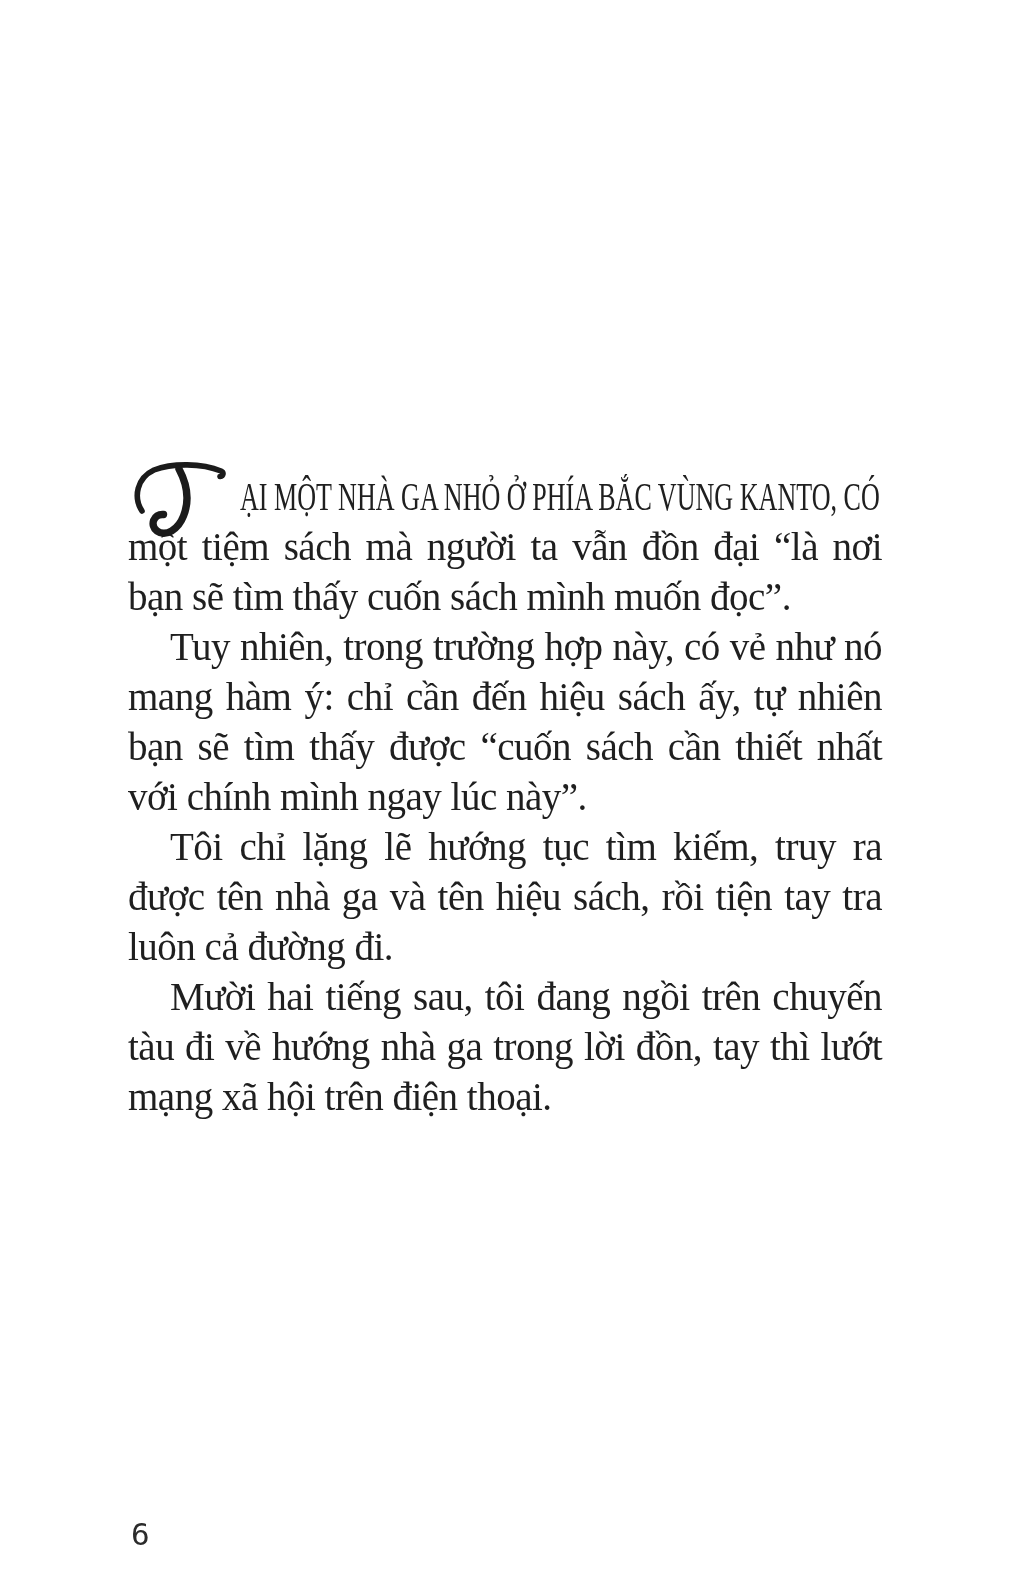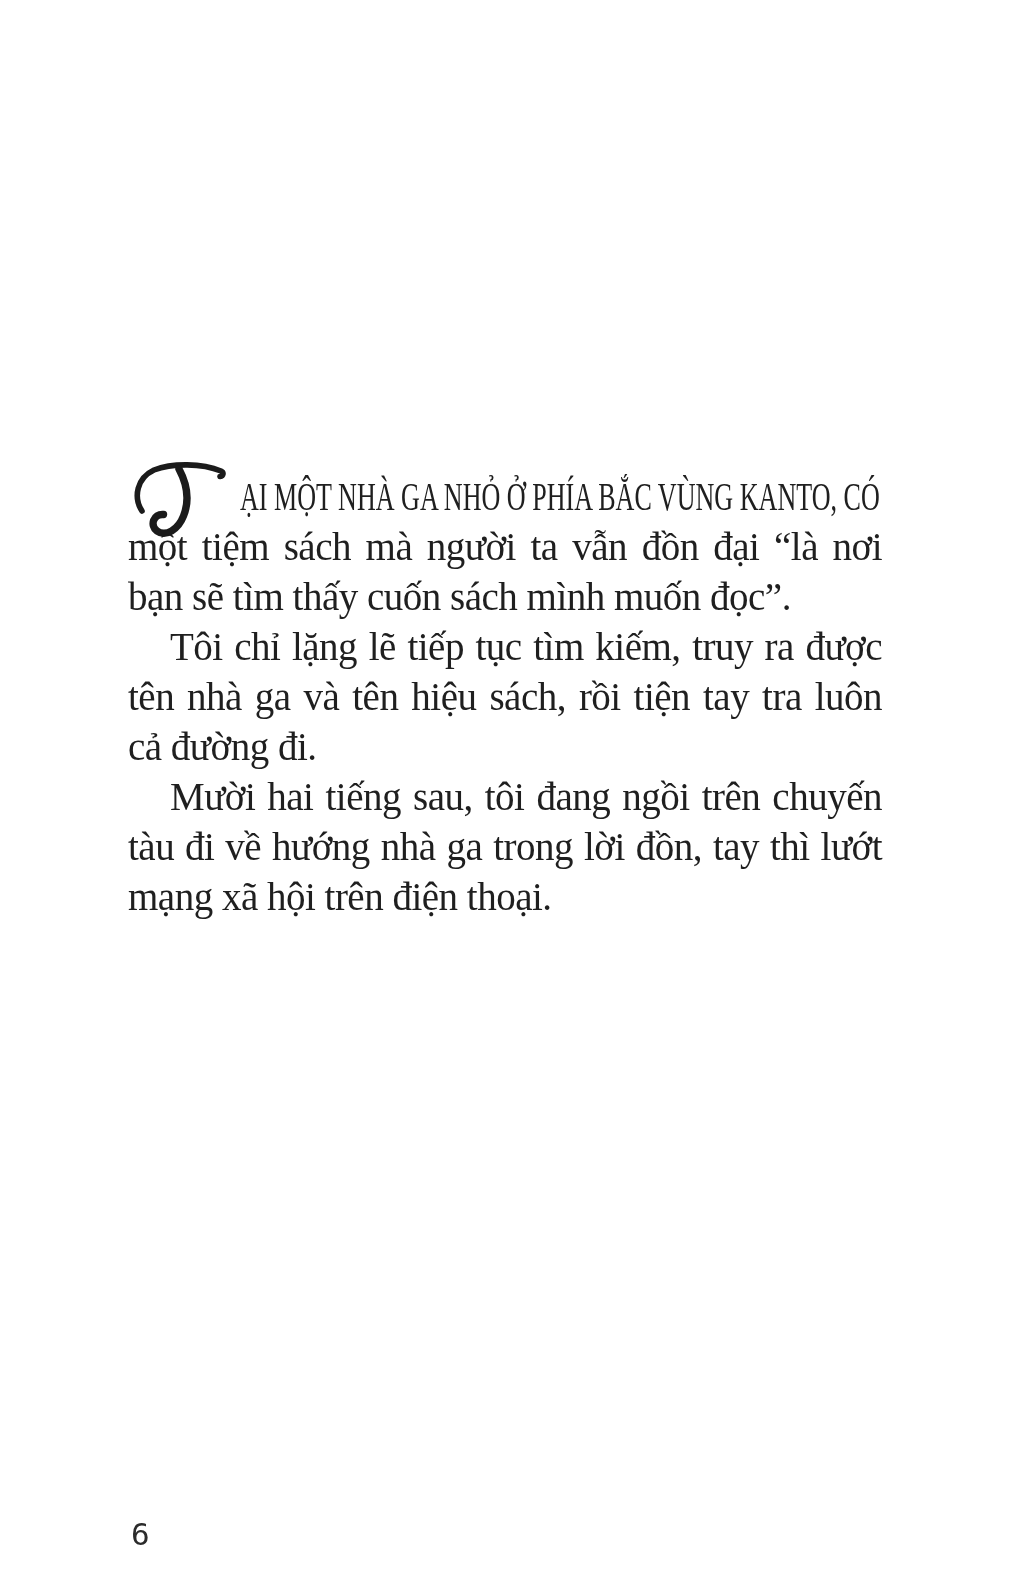--- a/index.html
+++ b/index.html
@@ -97,24 +97,25 @@
           <path d="M10 51 C1 37 5 18 22 10 C40 3 70 3 89 11 C92 12.4 91.6 16 88 16.5" stroke-width="5.6"></path>
 
           <path d="M47 9 C55 24 57.5 41 51.5 56 C46.5 69 34 77.5 25 71 C17.5 65.4 21.5 53.5 31.5 54.5" stroke-width="7.4"></path>
         </svg>
         <span class="visually-hidden">T</span>
       </span>
       <span class="lead-caps" style="transform: scaleX(0.636183);">ẠI MỘT NHÀ GA NHỎ Ở PHÍA BẮC VÙNG KANTO, CÓ</span><span> một tiệm sách mà người ta vẫn đồn đại “là nơi bạn sẽ tìm thấy cuốn sách mình muốn đọc”.</span>
     </p>
 
 
+    <p class="para"><span>Tuy nhiên, trong trường hợp này, có vẻ như nó mang hàm ý: chỉ cần đến hiệu sách ấy, tự nhiên bạn sẽ tìm thấy được “cuốn sách cần thiết nhất với chính mình ngay lúc này”.</span></p>
 
 
 
-    <p class="para"><span>Tôi chỉ lặng lẽ tiếp tục tìm kiếm, truy ra được tên nhà ga và tên hiệu sách, rồi tiện tay tra luôn cả đường đi.</span></p>
+    <p class="para"><span>Tôi chỉ lặng lẽ hướng tục tìm kiếm, truy ra được tên nhà ga và tên hiệu sách, rồi tiện tay tra luôn cả đường đi.</span></p>
 
     <p class="para"><span>Mười hai tiếng sau, tôi đang ngồi trên chuyến tàu đi về hướng nhà ga trong lời đồn, tay thì lướt mạng xã hội trên điện thoại.</span></p>
 
   </main>
 
   <span class="page-number">6</span>
 
 </div>
 
 </body></html>

